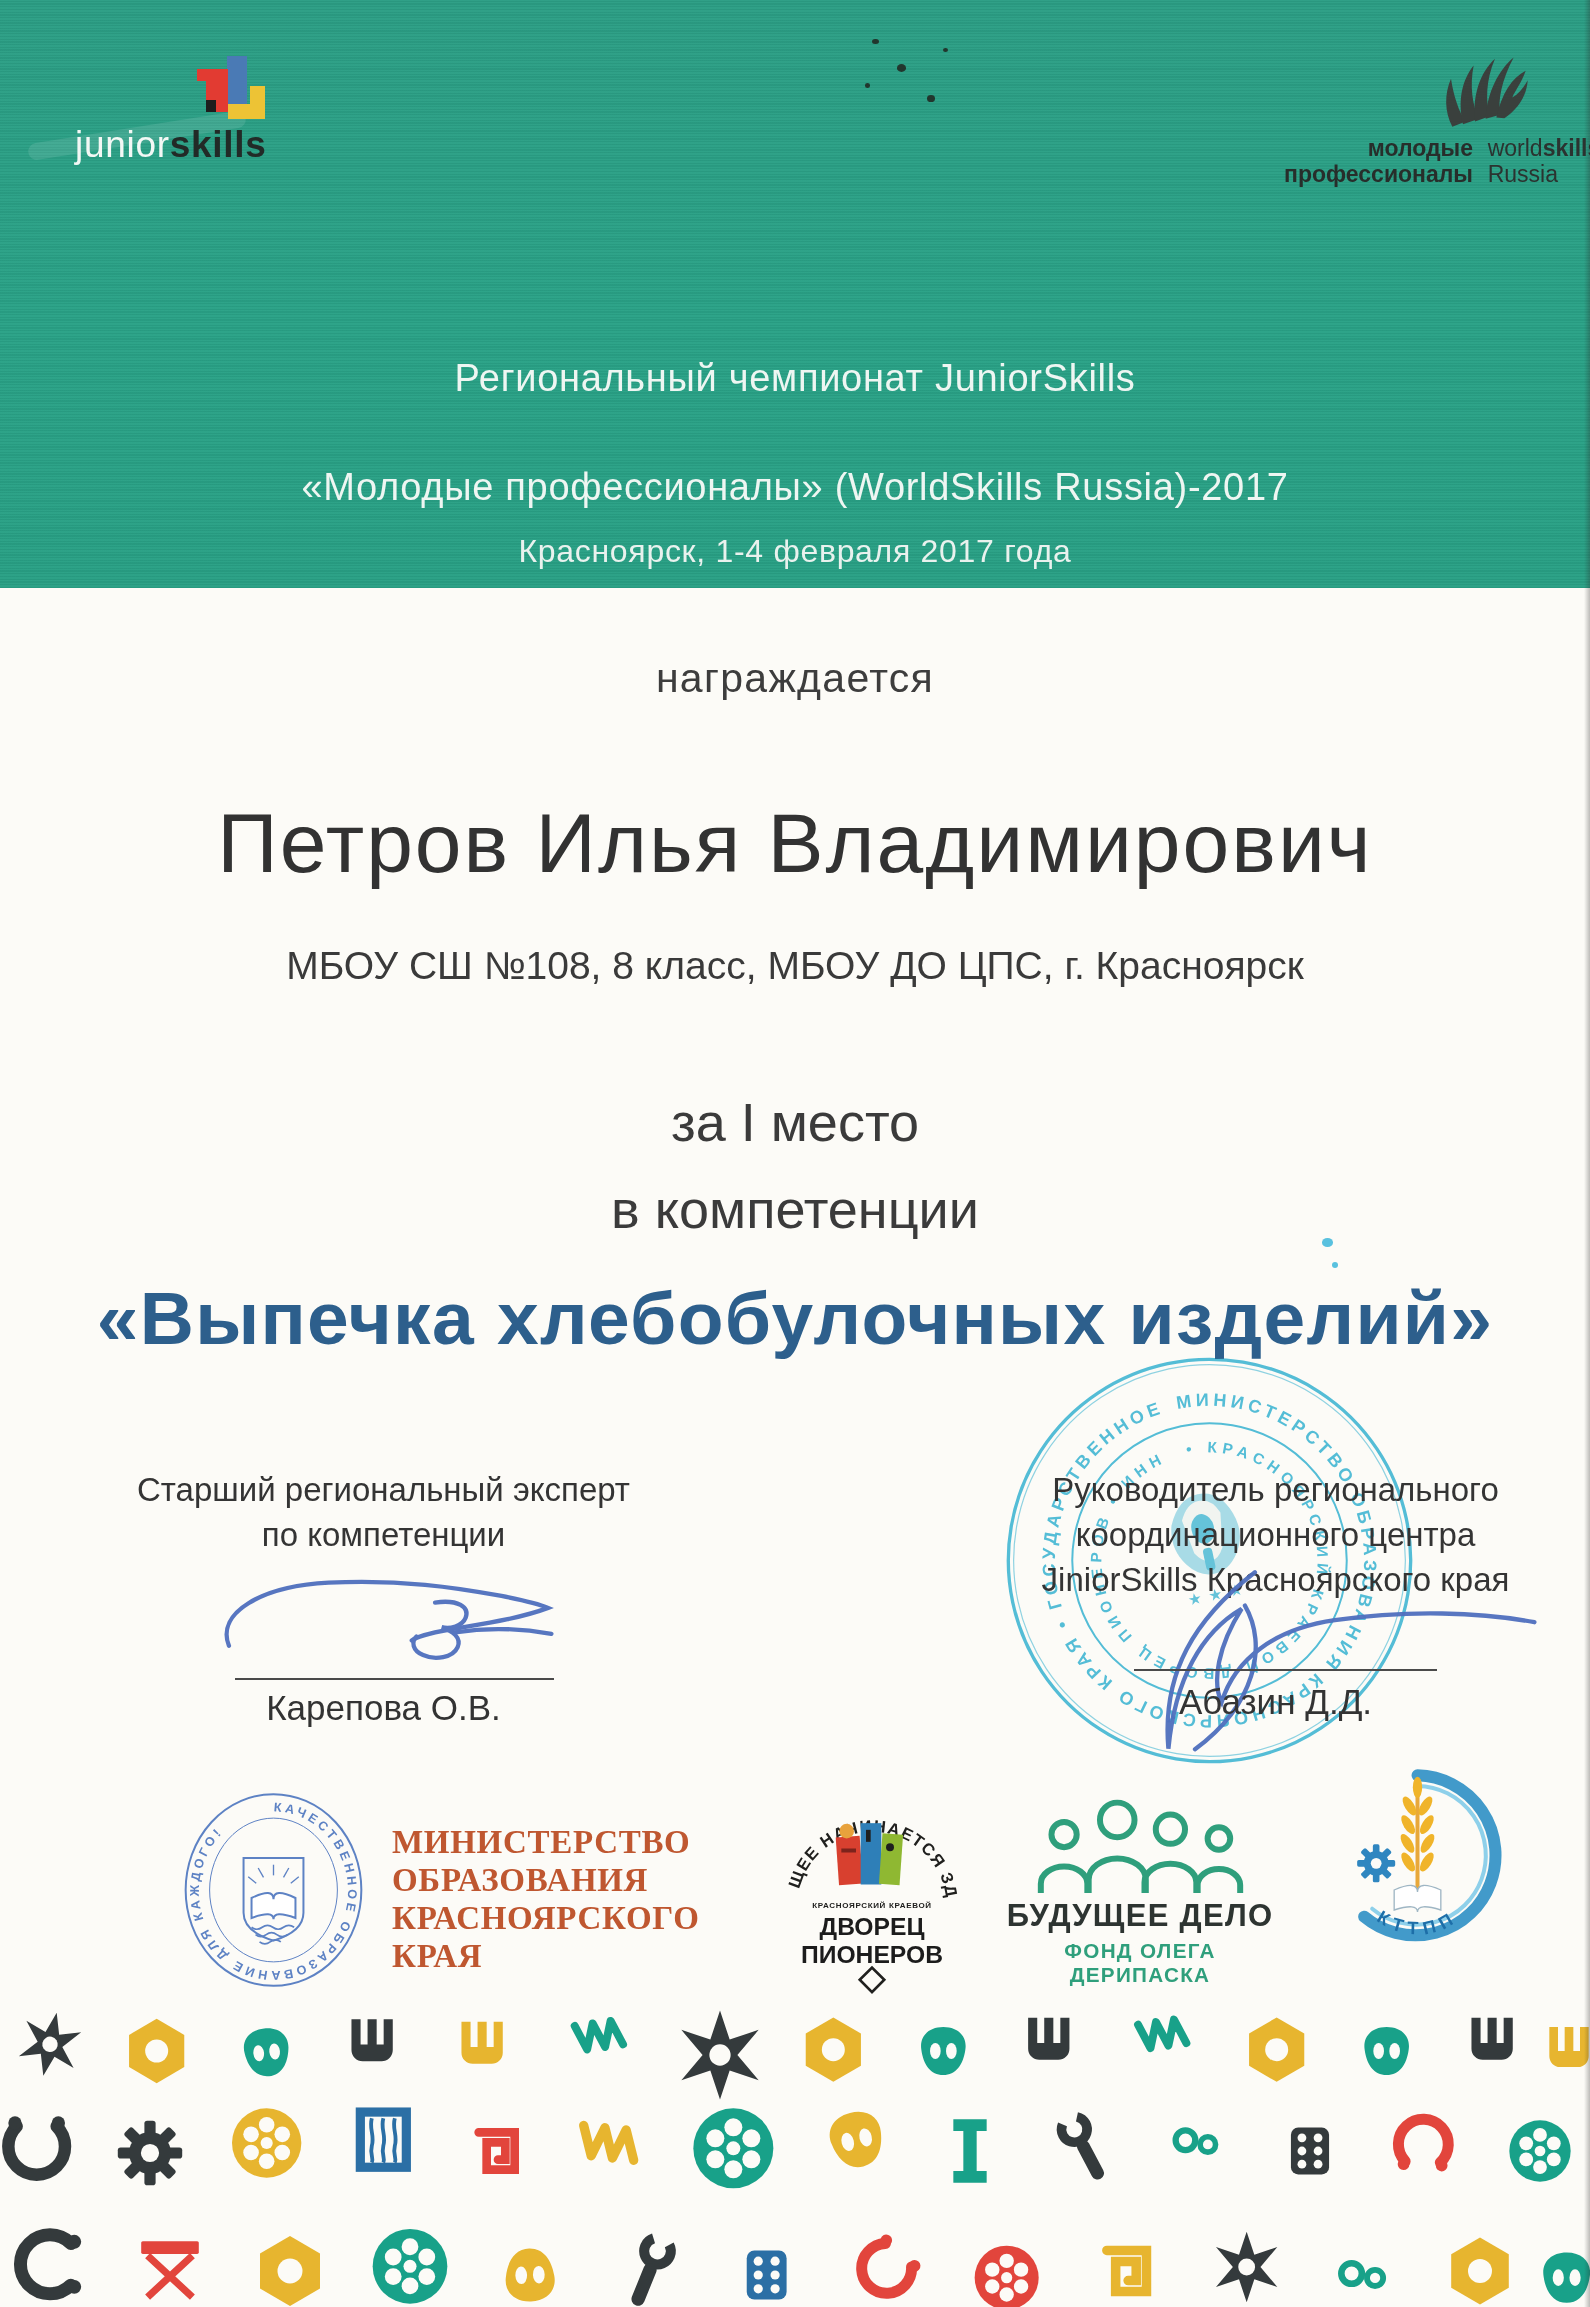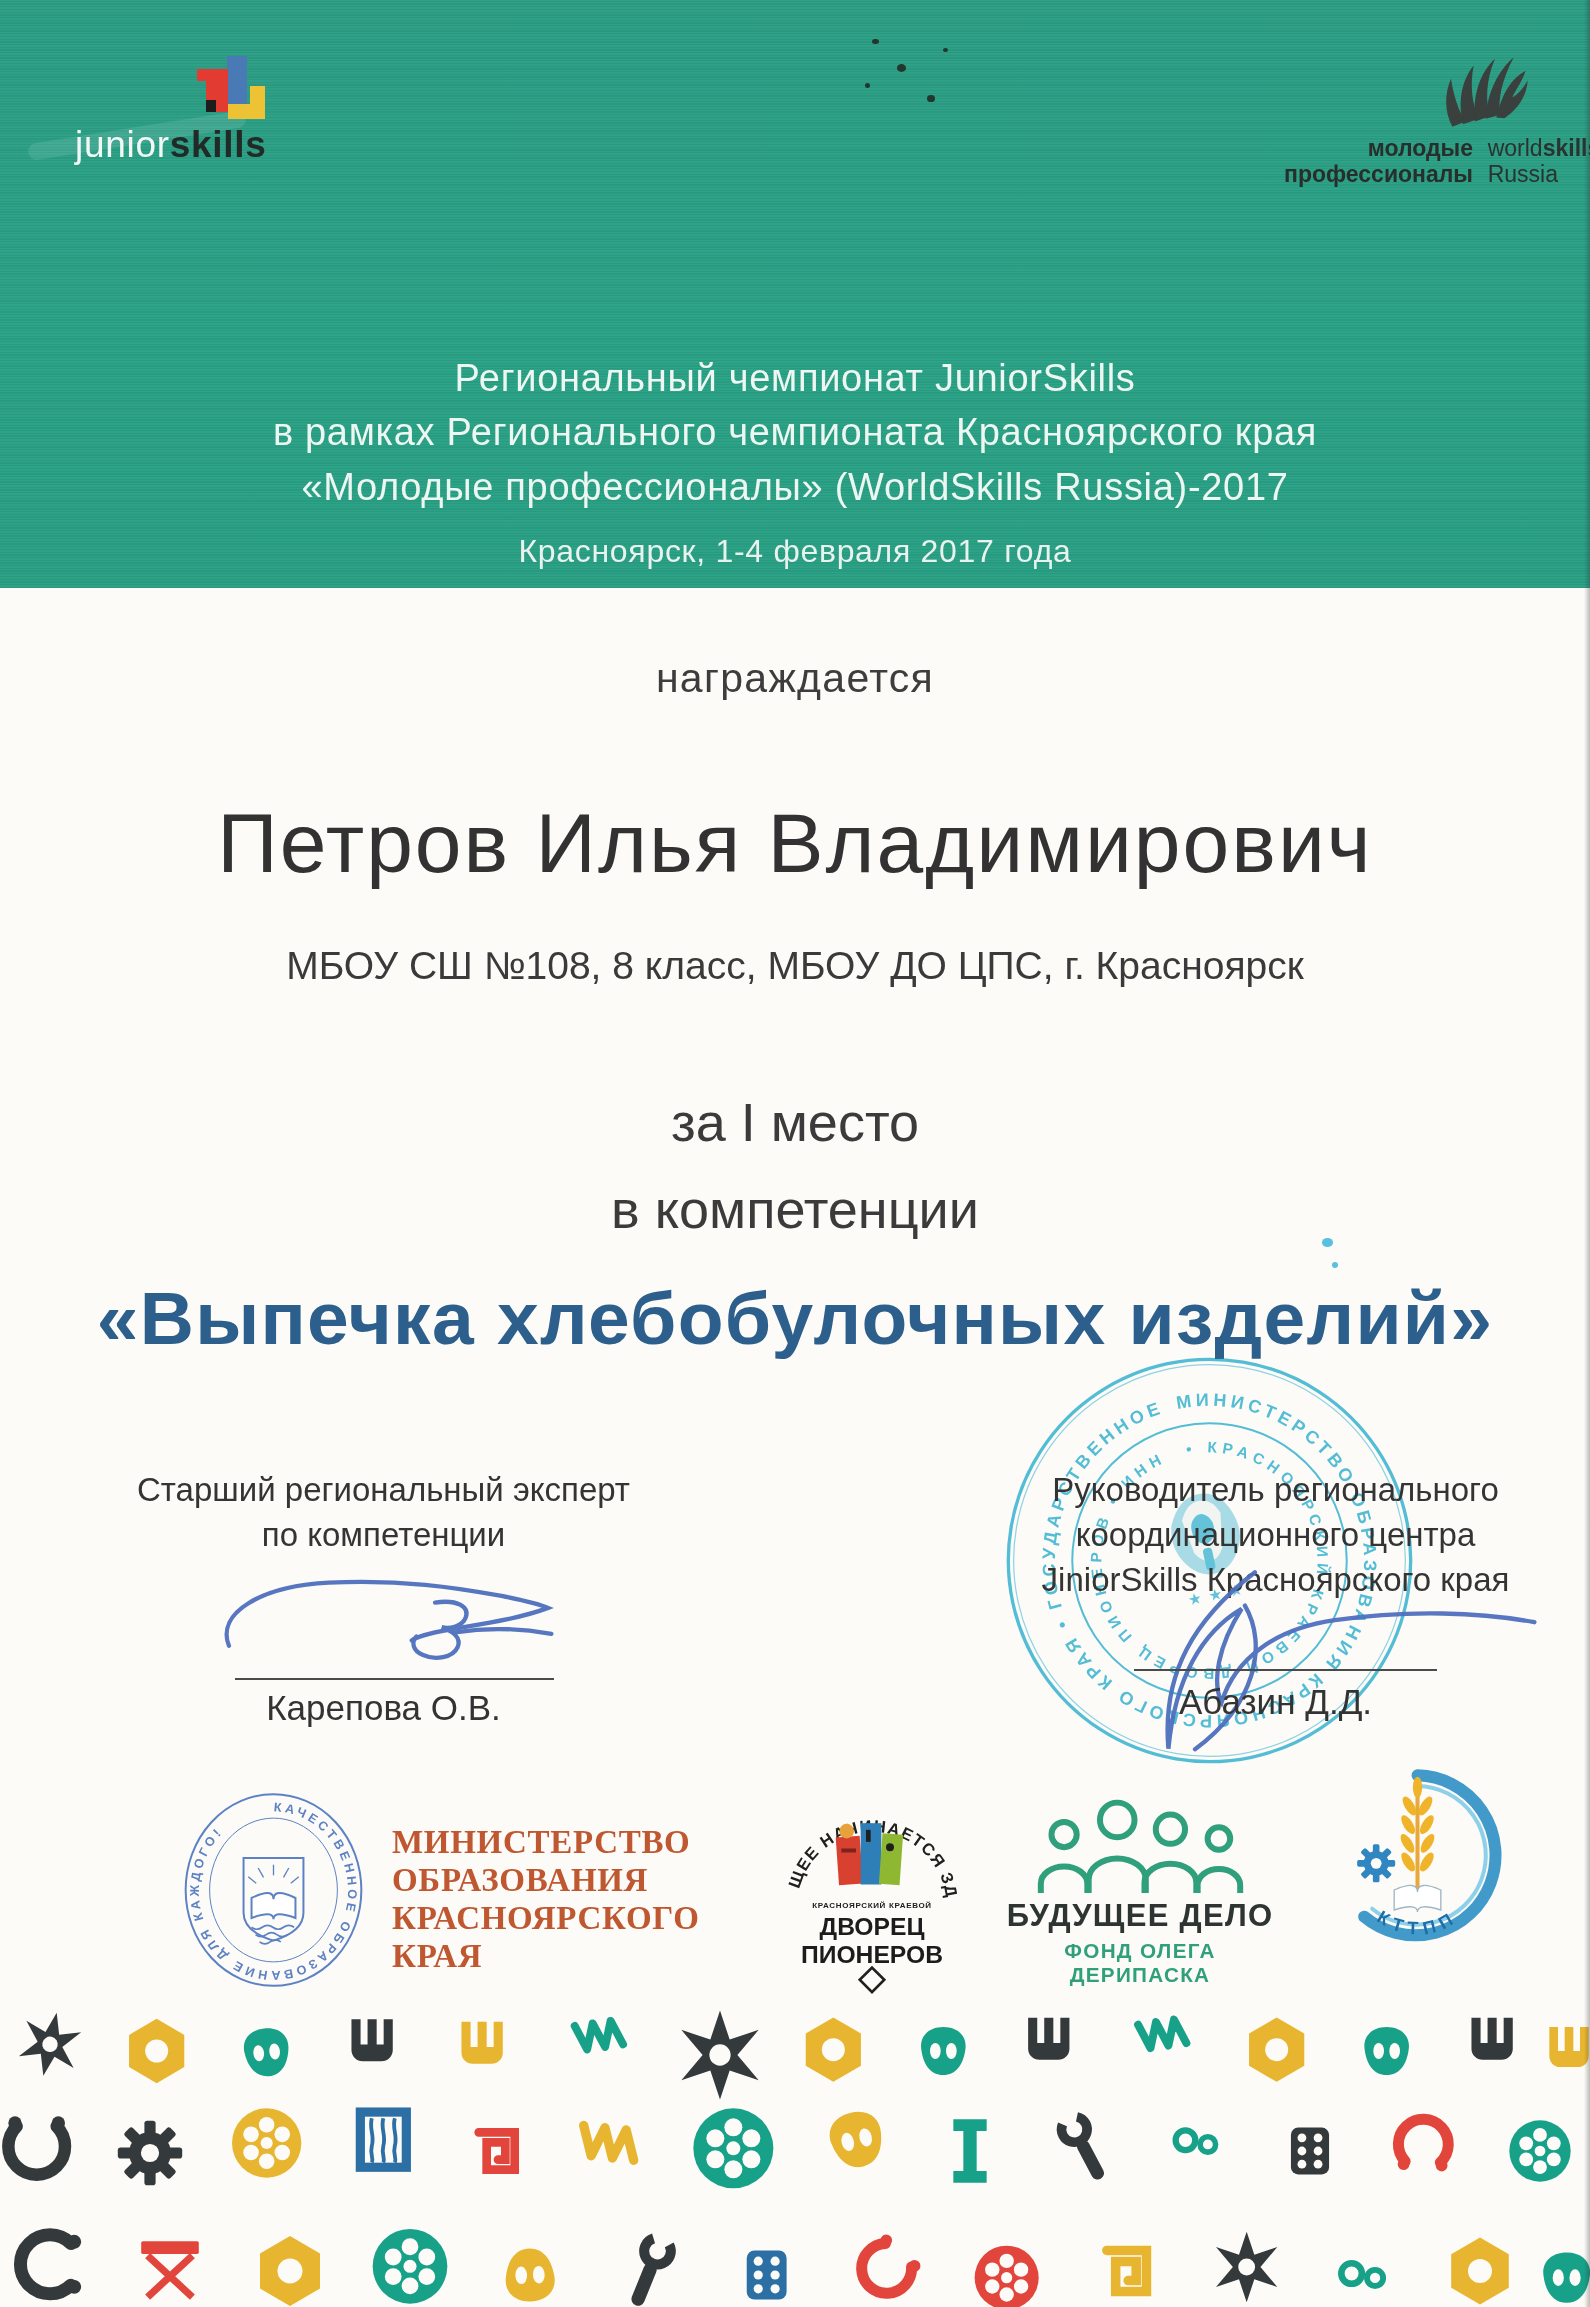--- a/index.html
+++ b/index.html
@@ -121,21 +121,20 @@
         <div class="ws-right">
           <div>
             <span class="lt">world</span><span class="bd">skills</span>
           </div>
           <div class="lt">Russia</div>
         </div>
       </div>
     </div>
 
     <p class="b-center sub sub1">Региональный чемпионат JuniorSkills</p>
-    <p class="b-center sub sub2">в рамках Регионального чемпионата Красноярского края</p>
     <p class="b-center sub sub3">«Молодые профессионалы» (WorldSkills Russia)-2017</p>
     <p class="b-center date">Красноярск, 1-4 февраля 2017 года</p>
 
     <span class="speck" style="left:872px;top:39px;width:6.7px;height:5.3px;"></span>
     <span class="speck" style="left:897px;top:64px;width:9.3px;height:8px;"></span>
     <span class="speck" style="left:865px;top:83px;width:5.3px;height:4.7px;"></span>
     <span class="speck" style="left:927px;top:95px;width:8px;height:6.7px;"></span>
     <span class="speck" style="left:943px;top:48px;width:4.7px;height:4px;"></span>
   </header>
 

